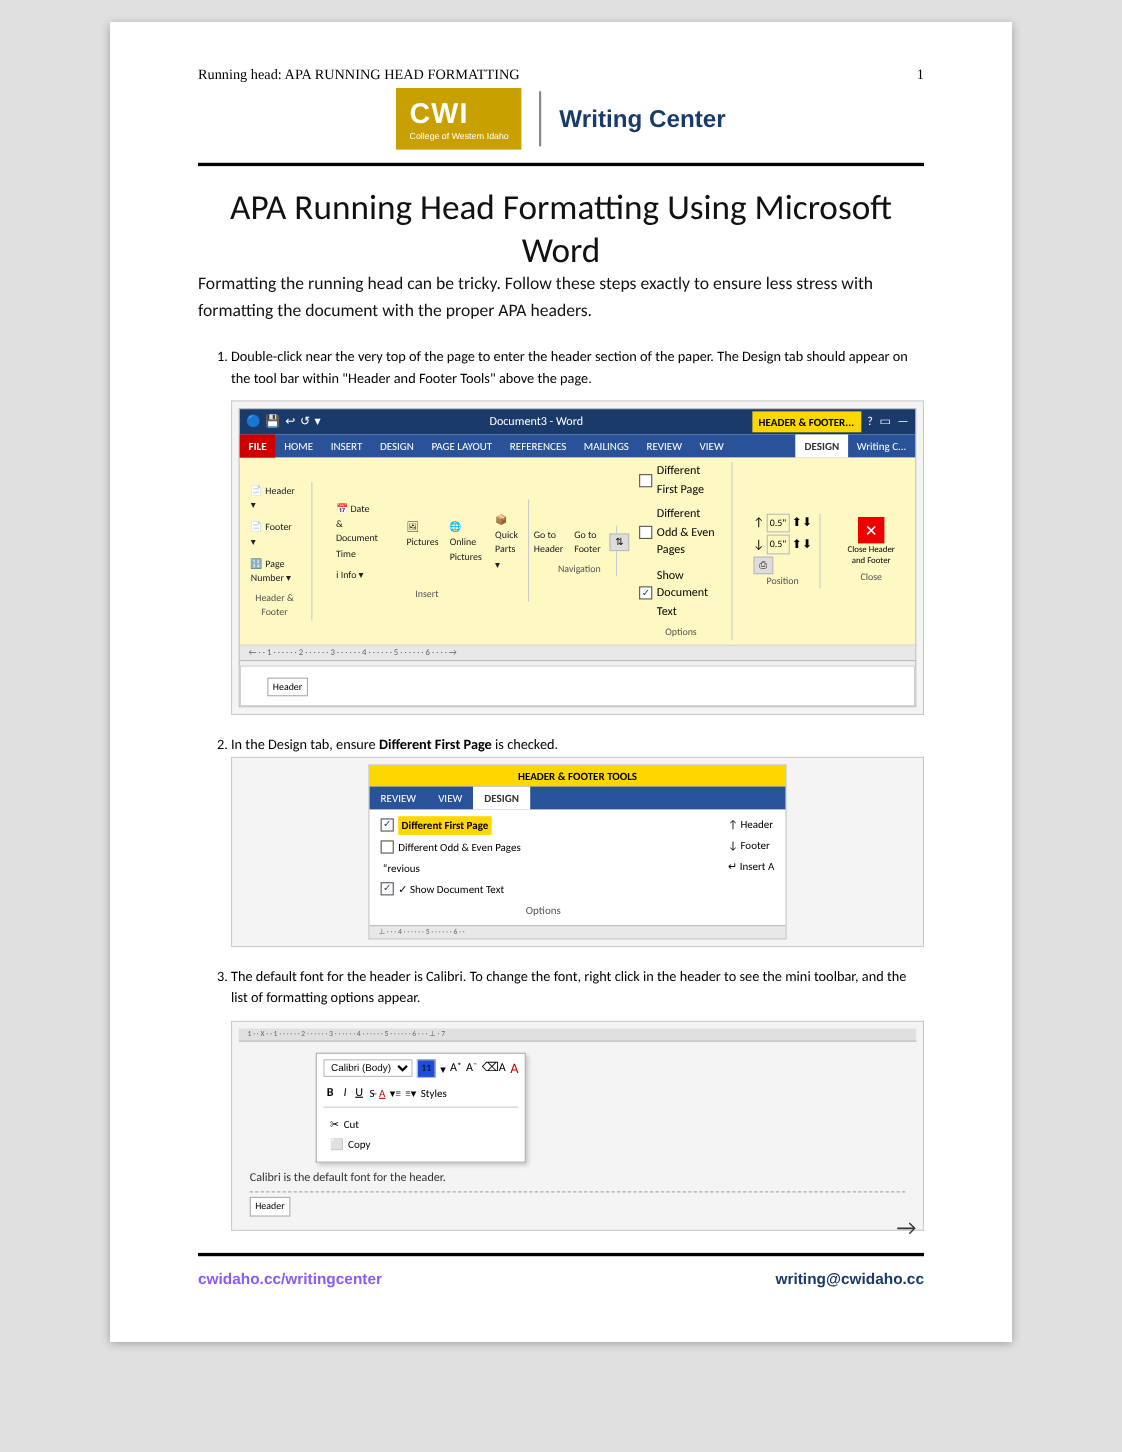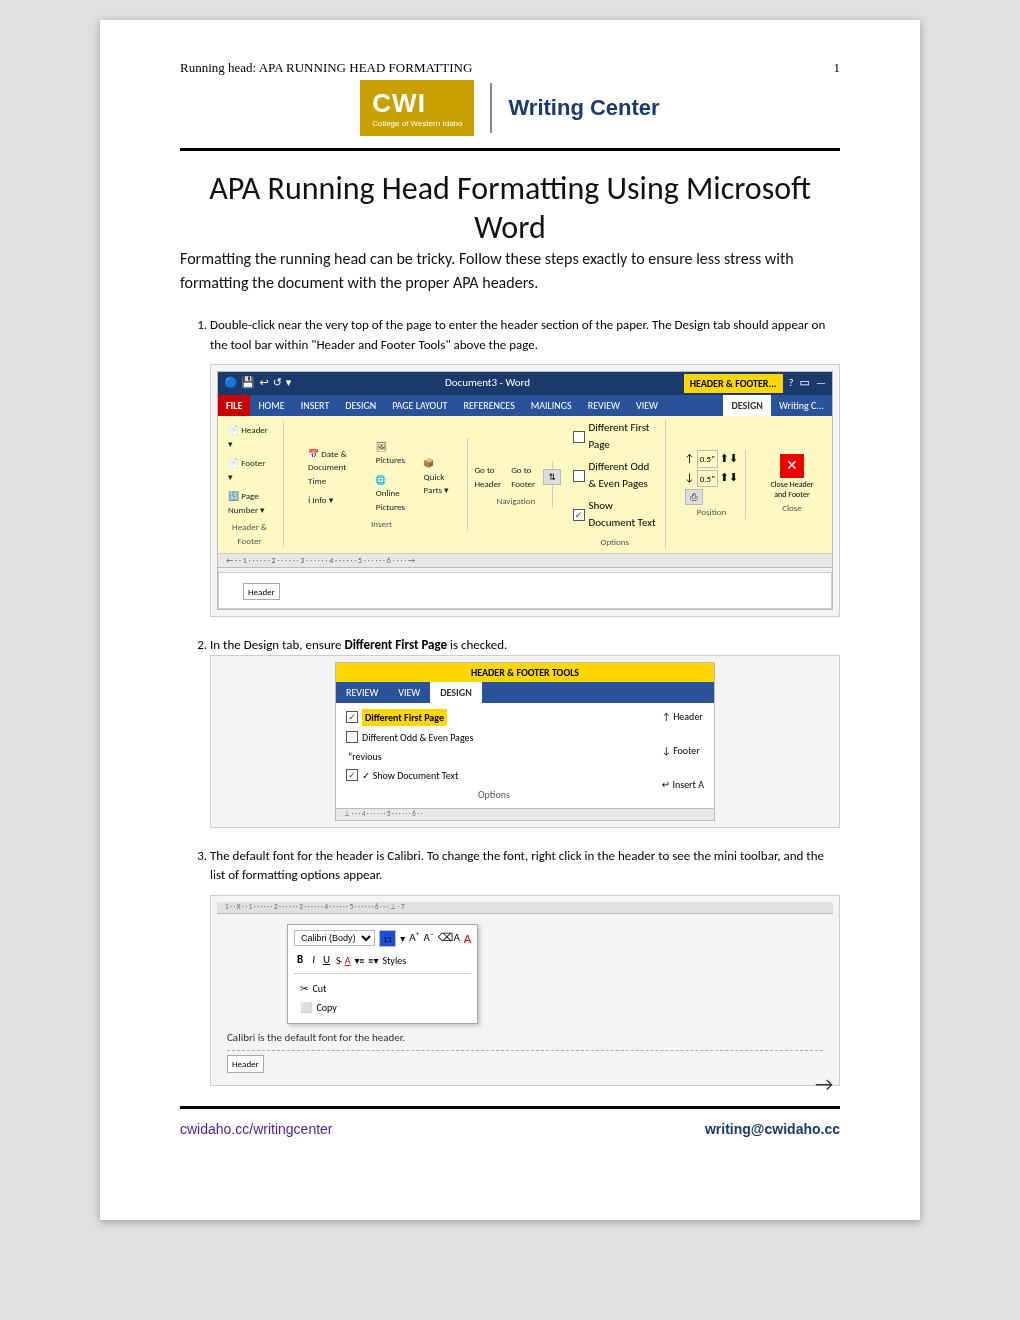--- a/index.html
+++ b/index.html
@@ -407,22 +407,22 @@
     .footer-bar {
       display: flex;
       justify-content: space-between;
       align-items: center;
       margin-top: 4px;
       padding-top: 4px;
     }
     .footer-website {
       font-family: Arial, sans-serif;
       font-size: 14px;
-      font-weight: normal;
-      color: #4c1d95;
+      font-weight: bold;
+      color: #8b5cf6;
     }
     .footer-email {
       font-family: Arial, sans-serif;
       font-size: 14px;
       font-weight: bold;
       color: #1a3a6b;
     }
     .arrow-right {
       font-size: 20px;
       color: #333;
@@ -437,21 +437,21 @@
     .mini-ribbon-layout {
       display: flex;
       gap: 20px;
     }
     .mini-ribbon-options {
       flex: 1;
     }
     .mini-ribbon-position {
       display: flex;
       flex-direction: column;
-      gap: 19px;
+      gap: 4px;
     }
   </style>
 </head>
 <body>
 
 <div class="page">
 
   <div class="running-head">Running head: APA RUNNING HEAD FORMATTING</div>
   <div class="page-number">1</div>
 
@@ -522,21 +522,21 @@
               </div>
               <div class="ribbon-group-label">Header &amp; Footer</div>
             </div>
 
             <div class="ribbon-group">
               <div class="ribbon-group-items">
                 <div style="display:flex;flex-direction:column;gap:2px;">
                   <div class="ribbon-btn">📅 Date &amp; Document<br>Time</div>
                   <div class="ribbon-btn">ℹ Info ▾</div>
                 </div>
-                <div style="display:flex;flex-direction:column;gap:2px;margin-left:14px;">
+                <div style="display:flex;flex-direction:row;gap:2px;margin-left:14px;">
                   <div class="ribbon-btn">🖼 Pictures</div>
                   <div class="ribbon-btn">🌐 Online Pictures</div>
                 </div>
                 <div style="display:flex;flex-direction:column;gap:2px;">
                   <div class="ribbon-btn">📦 Quick Parts ▾</div>
                 </div>
               </div>
               <div class="ribbon-group-label">Insert</div>
             </div>
 

